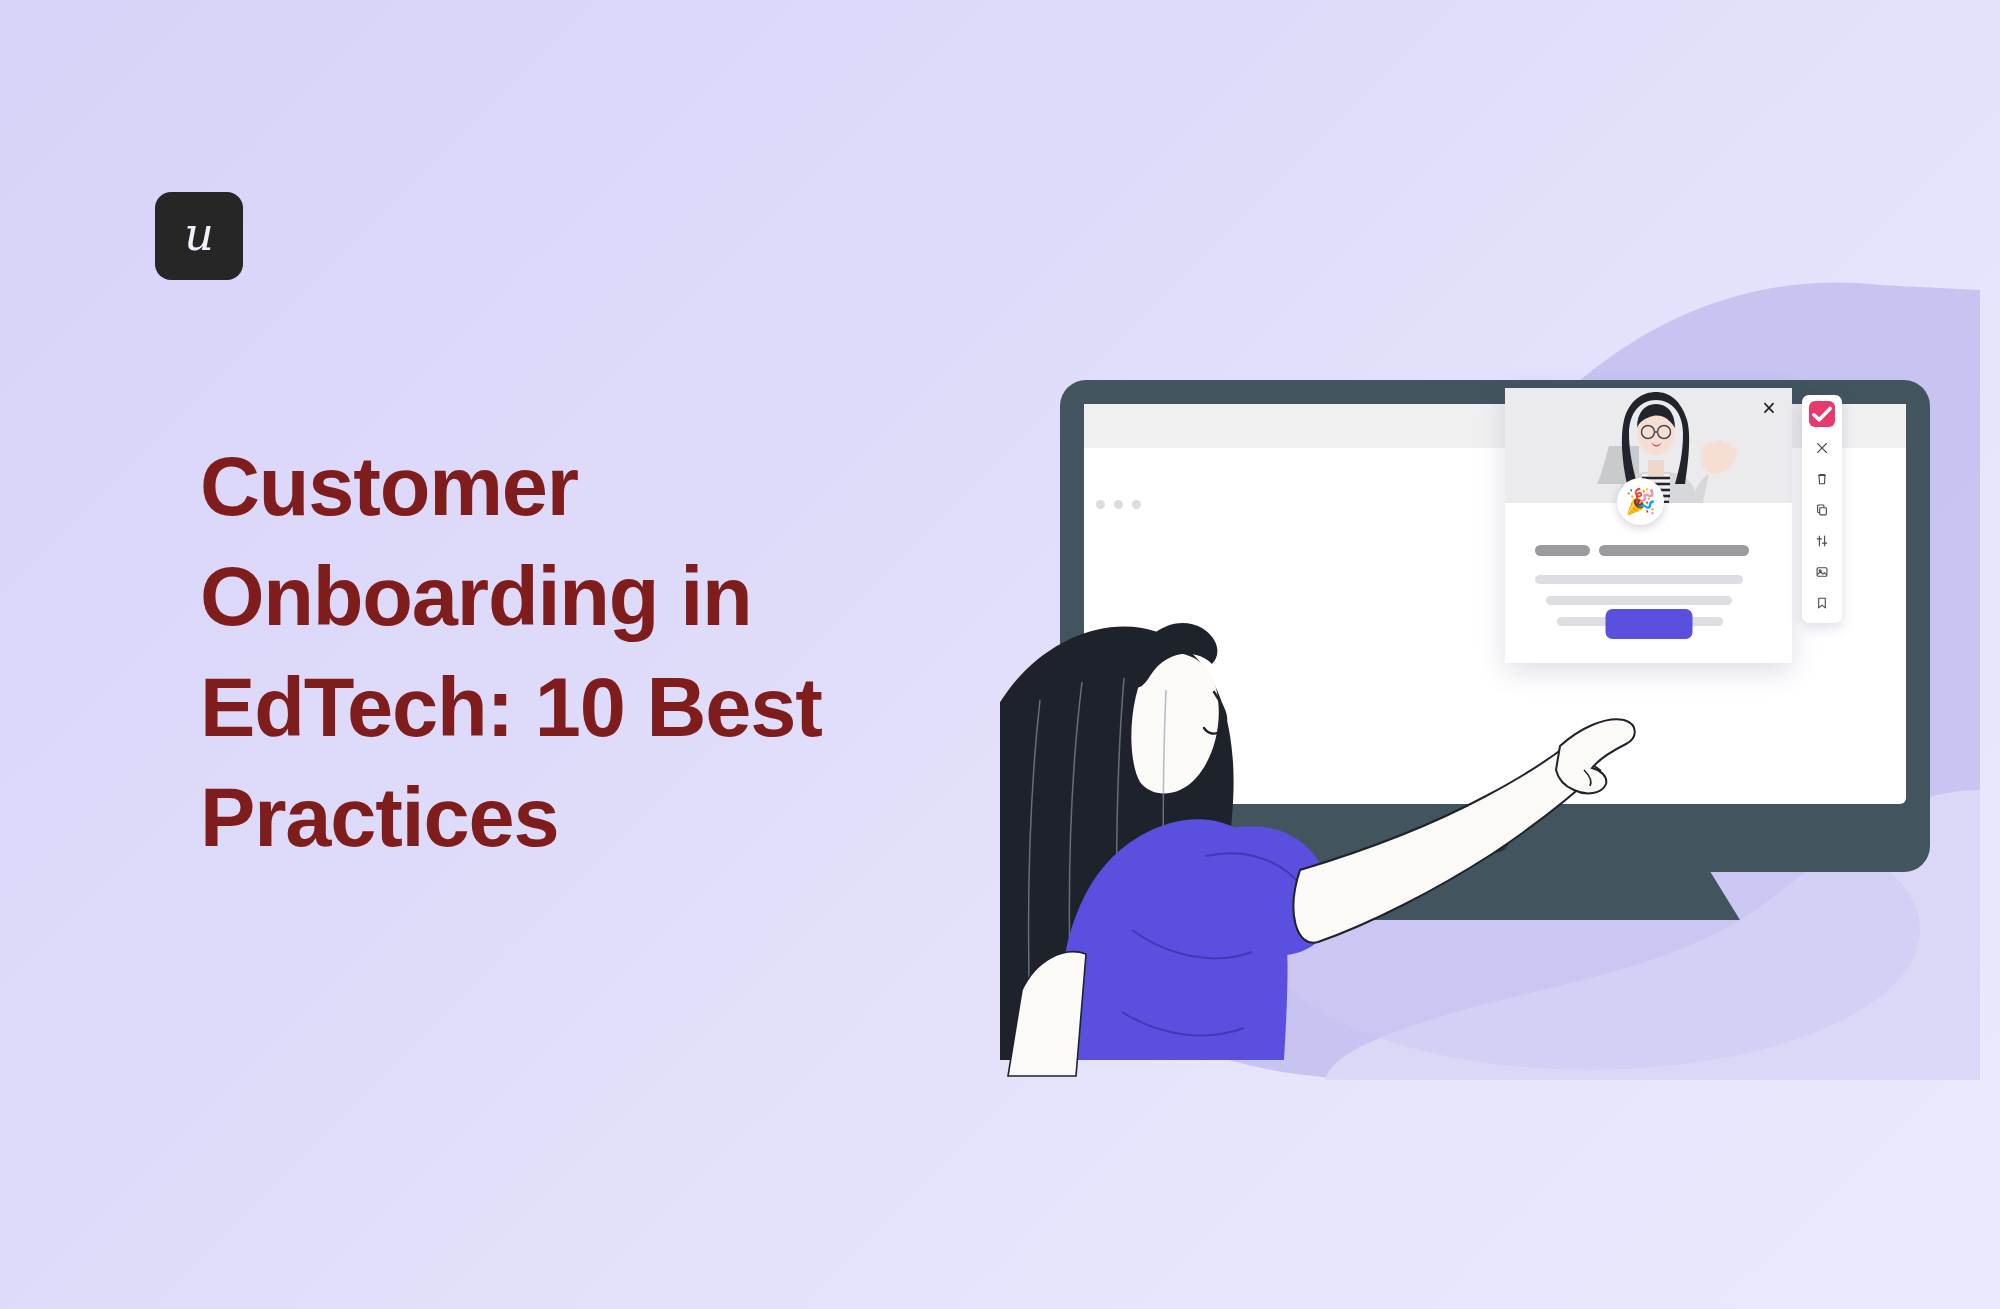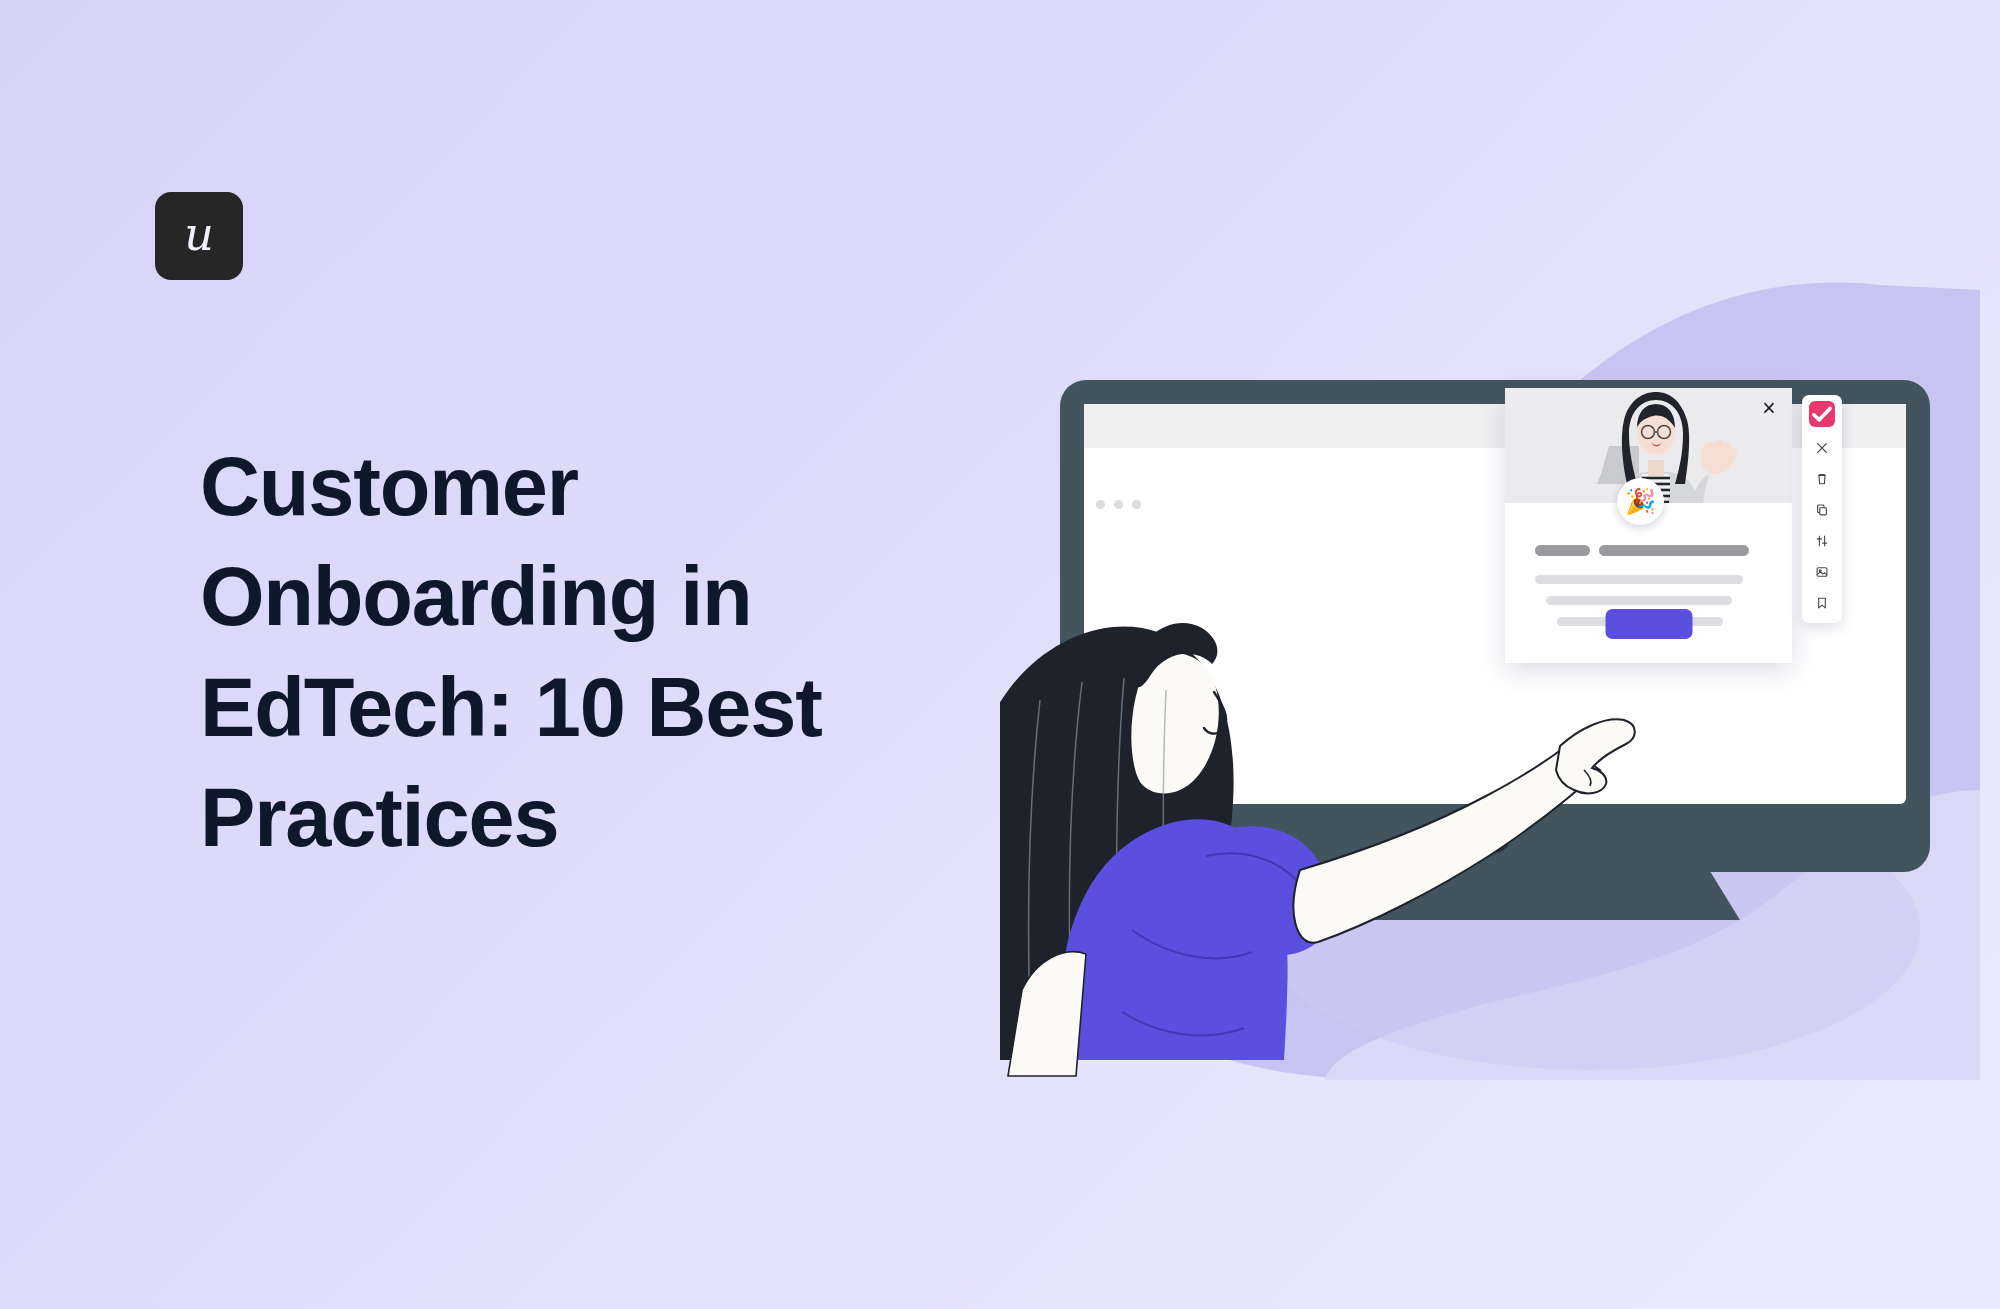--- a/index.html
+++ b/index.html
@@ -25,21 +25,21 @@
   }
 
   
   .headline{
     position:absolute; left:200px; top:432px;
     width:720px;
     font-size:83px;
     line-height:1.33;
     font-weight:bold;
     letter-spacing:-1.2px;
-    color:#0f172a;
+    color:#7f1d1d;
   }
 
   
   .stage{
     position:absolute; left:1000px; top:230px;
     width:1000px; height:850px;
   }
   .stage svg{ display:block; width:100%; height:100%; }
 
   

